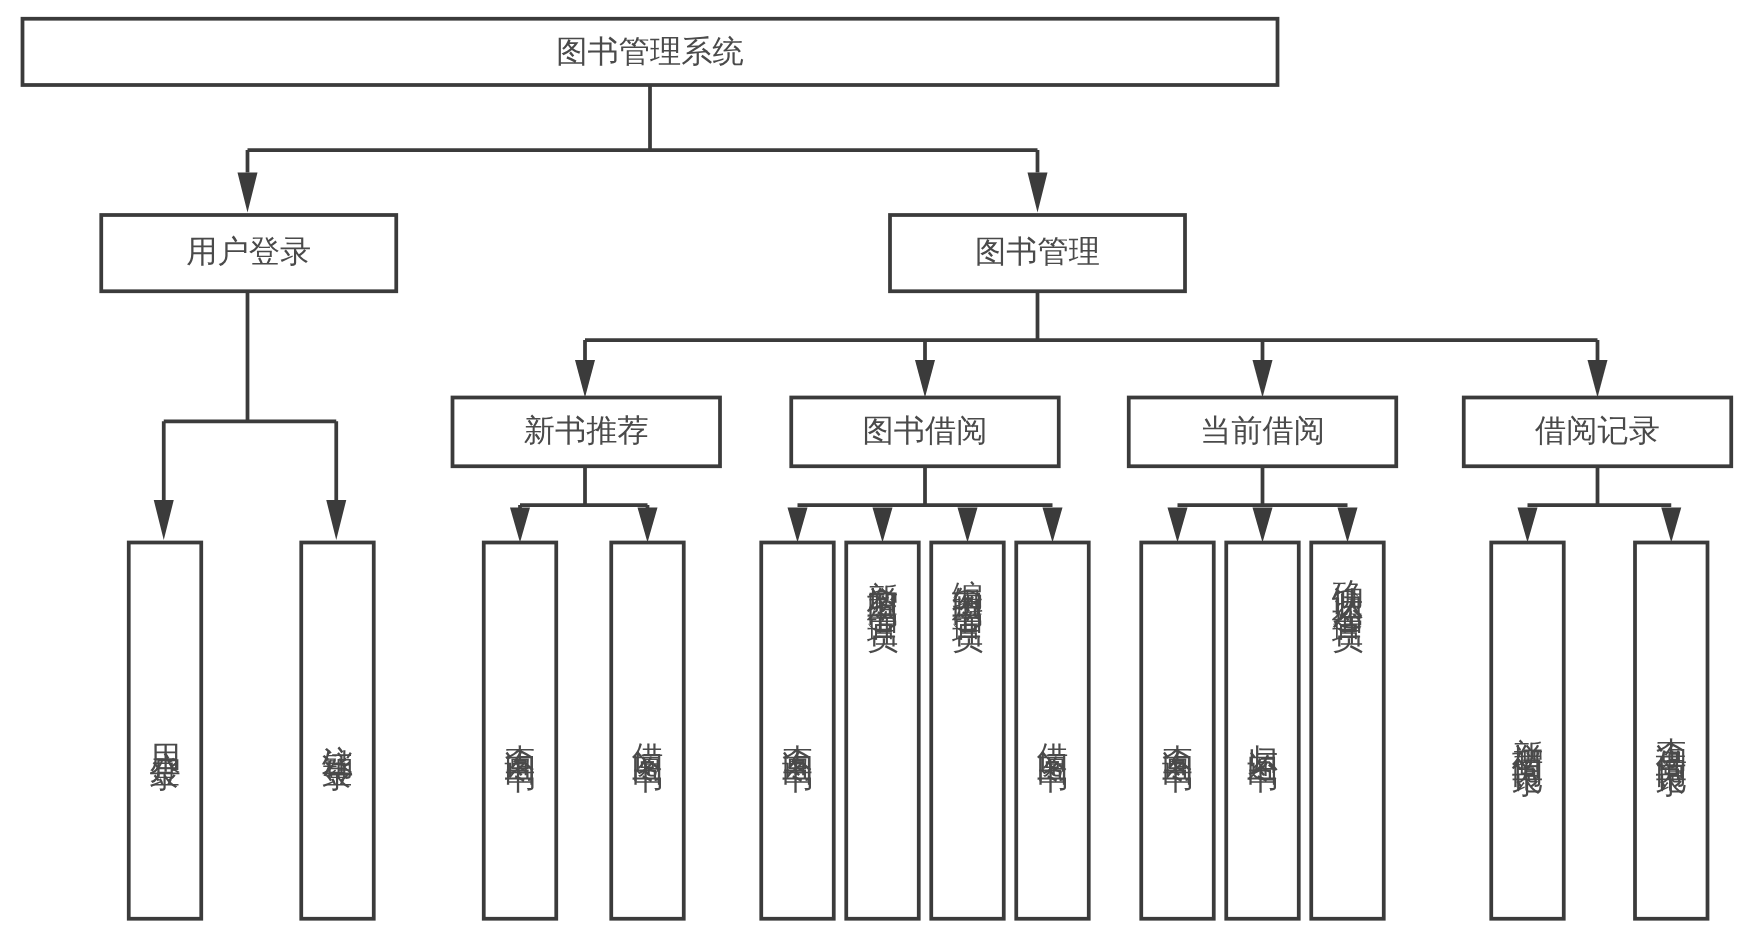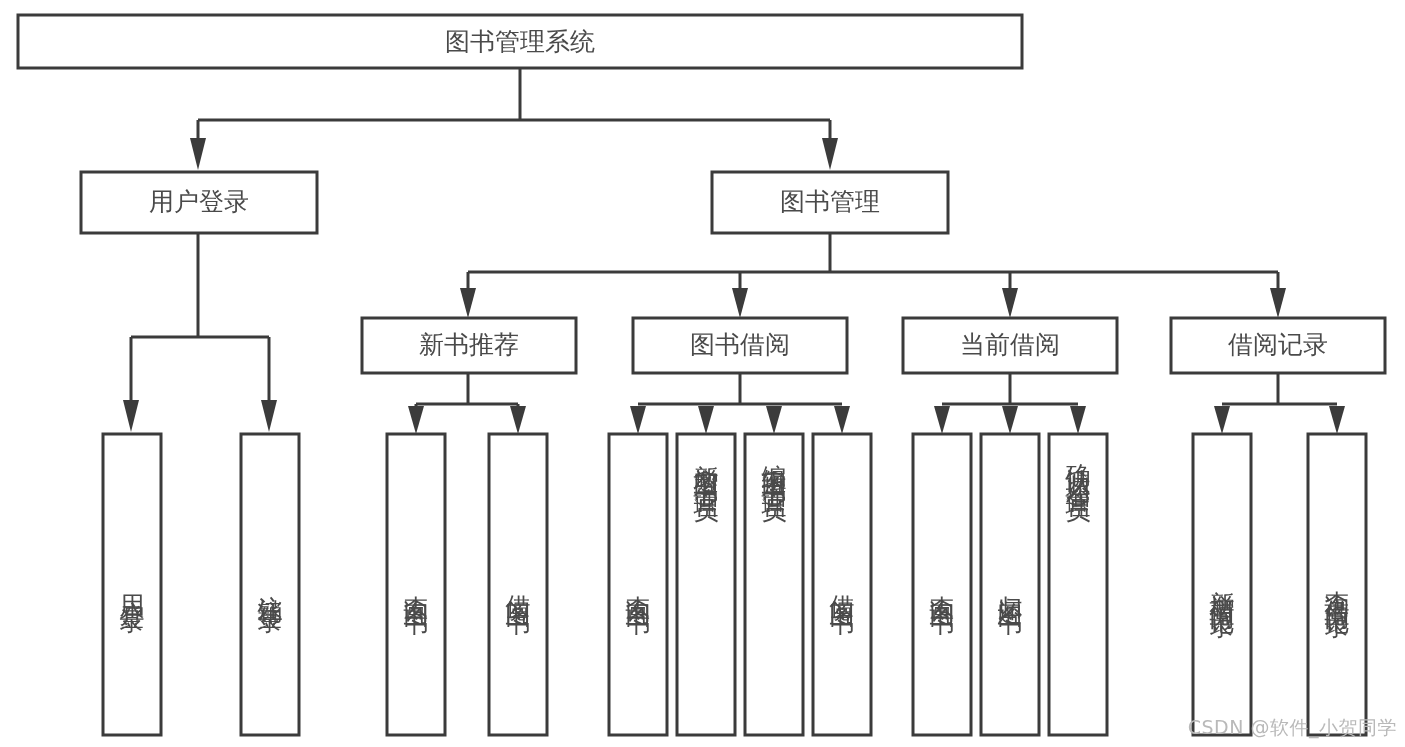--- a/index.html
+++ b/index.html
@@ -208,14 +208,13 @@
   <div class="vlabel" style="left:745px; top:434px; width:58px; height:301px; justify-content:flex-start; padding-top:10px;">编辑图书（管理员）</div>
   <div class="vlabel" style="left:813px; top:434px; width:58px; height:301px;">借阅图书</div>
 
   <div class="vlabel" style="left:913px; top:434px; width:58px; height:301px;">查询图书</div>
   <div class="vlabel" style="left:981px; top:434px; width:58px; height:301px;">归还图书</div>
   <div class="vlabel" style="left:1049px; top:434px; width:58px; height:301px; justify-content:flex-start; padding-top:10px;">确认归还（管理员）</div>
 
   <div class="vlabel" style="left:1193px; top:434px; width:58px; height:301px;">新增借阅记录</div>
   <div class="vlabel" style="left:1308px; top:434px; width:58px; height:301px;">查询借阅记录</div>
 
-  <div id="watermark">CSDN @软件_小贺同学</div>
 </div>
 
 </body></html>

